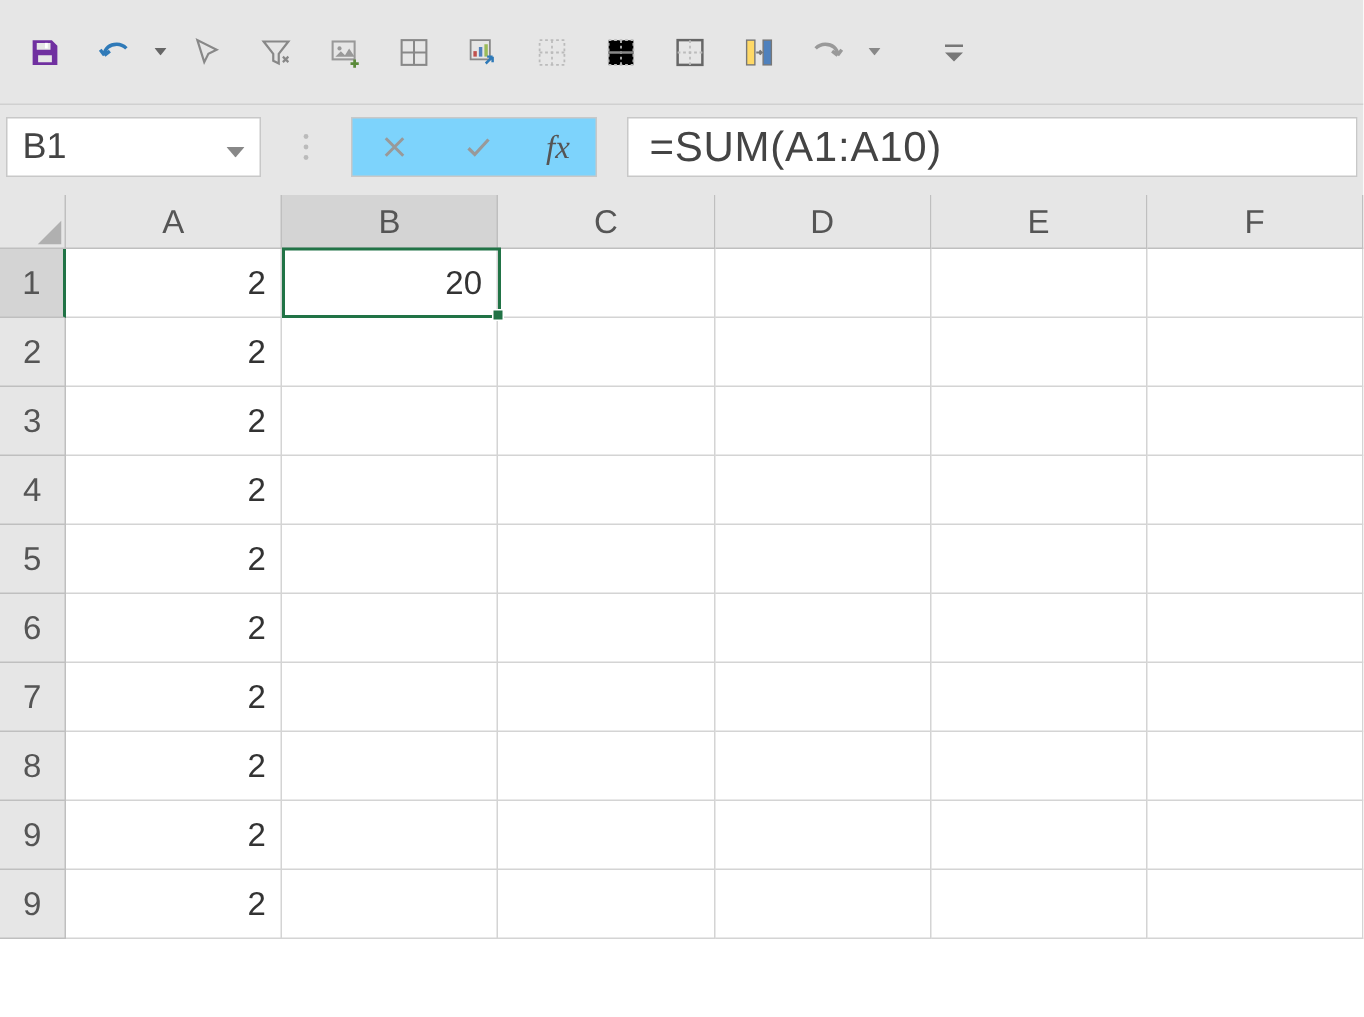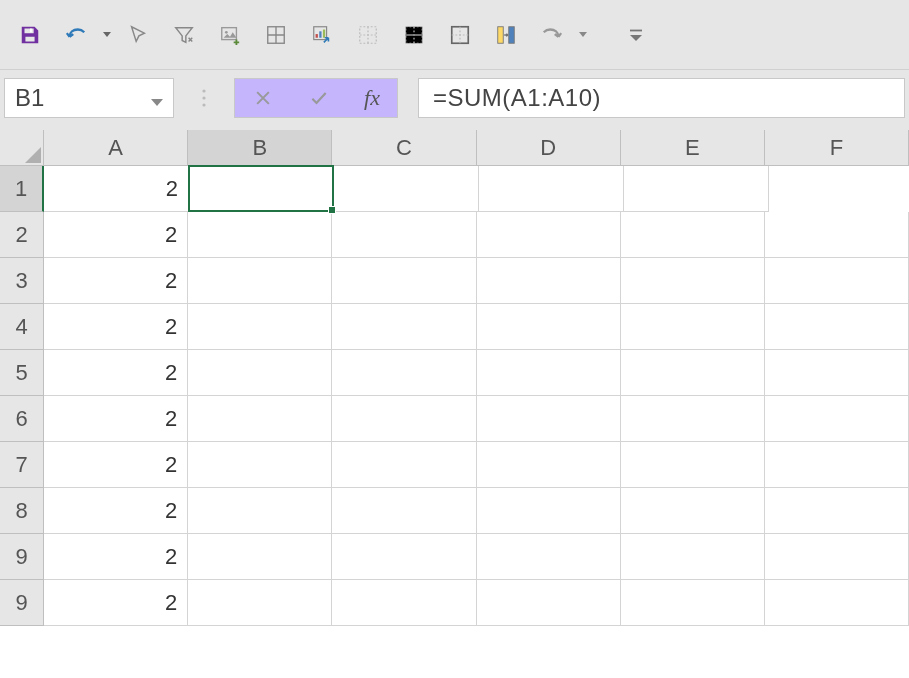--- a/index.html
+++ b/index.html
@@ -54,21 +54,21 @@
     padding: 0 10px;
     justify-content: space-between;
     font-size: 24px;
     color: #444;
   }
   .name-box .caret { color:#888; }
   .divider-dots {
     width: 20px; display:flex; align-items:center; justify-content:center; color:#bbb;
   }
   .fx-controls {
-    background: #c4b5fd;
+    background: #7dd3fc;
     border: 1px solid #c8c8c8;
     height: 40px;
     display: flex;
     align-items: center;
   }
   .fx-btn {
     width: 56px; height: 100%;
     display:flex; align-items:center; justify-content:center;
     color:#999;
     cursor:pointer;
@@ -83,21 +83,21 @@
     text-align:center;
   }
   .formula-input {
     background: #ffffff;
     border: 1px solid #c8c8c8;
     height: 40px;
     flex: 1;
     display:flex;
     align-items:center;
     padding: 0 14px;
-    font-size: 24px;
+    font-size: 28px;
     color: #444;
     letter-spacing: 0.5px;
   }
   .grid-area {
     position: relative;
     background: #ffffff;
   }
   .corner {
     position:absolute;
     left:0; top:0;
@@ -329,20 +329,21 @@
       <div class="row-h">5</div>
       <div class="row-h">6</div>
       <div class="row-h">7</div>
       <div class="row-h">8</div>
       <div class="row-h">9</div>
       <div class="row-h">9</div>
     </div>
   <div class="cells" id="cells">
       <div class="cell-row">
         <div class="cell">2</div>
+        <div class="cell">20</div>
         <div class="cell"></div>
         <div class="cell"></div>
         <div class="cell"></div>
         <div class="cell"></div>
       </div>
       <div class="cell-row">
         <div class="cell">2</div>
         <div class="cell"></div>
         <div class="cell"></div>
         <div class="cell"></div>

